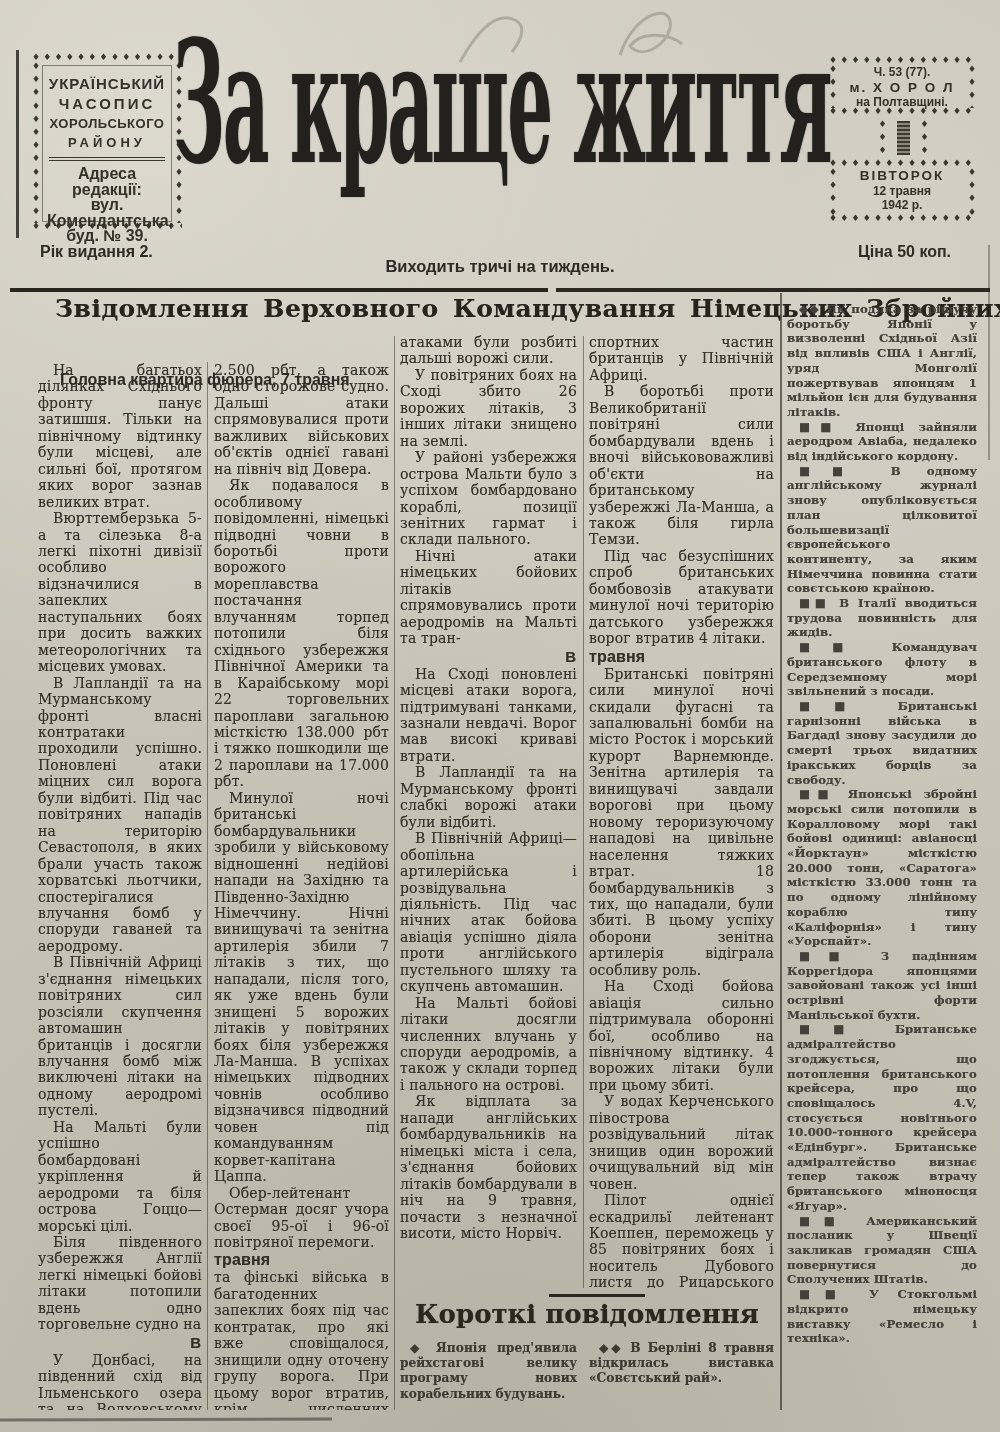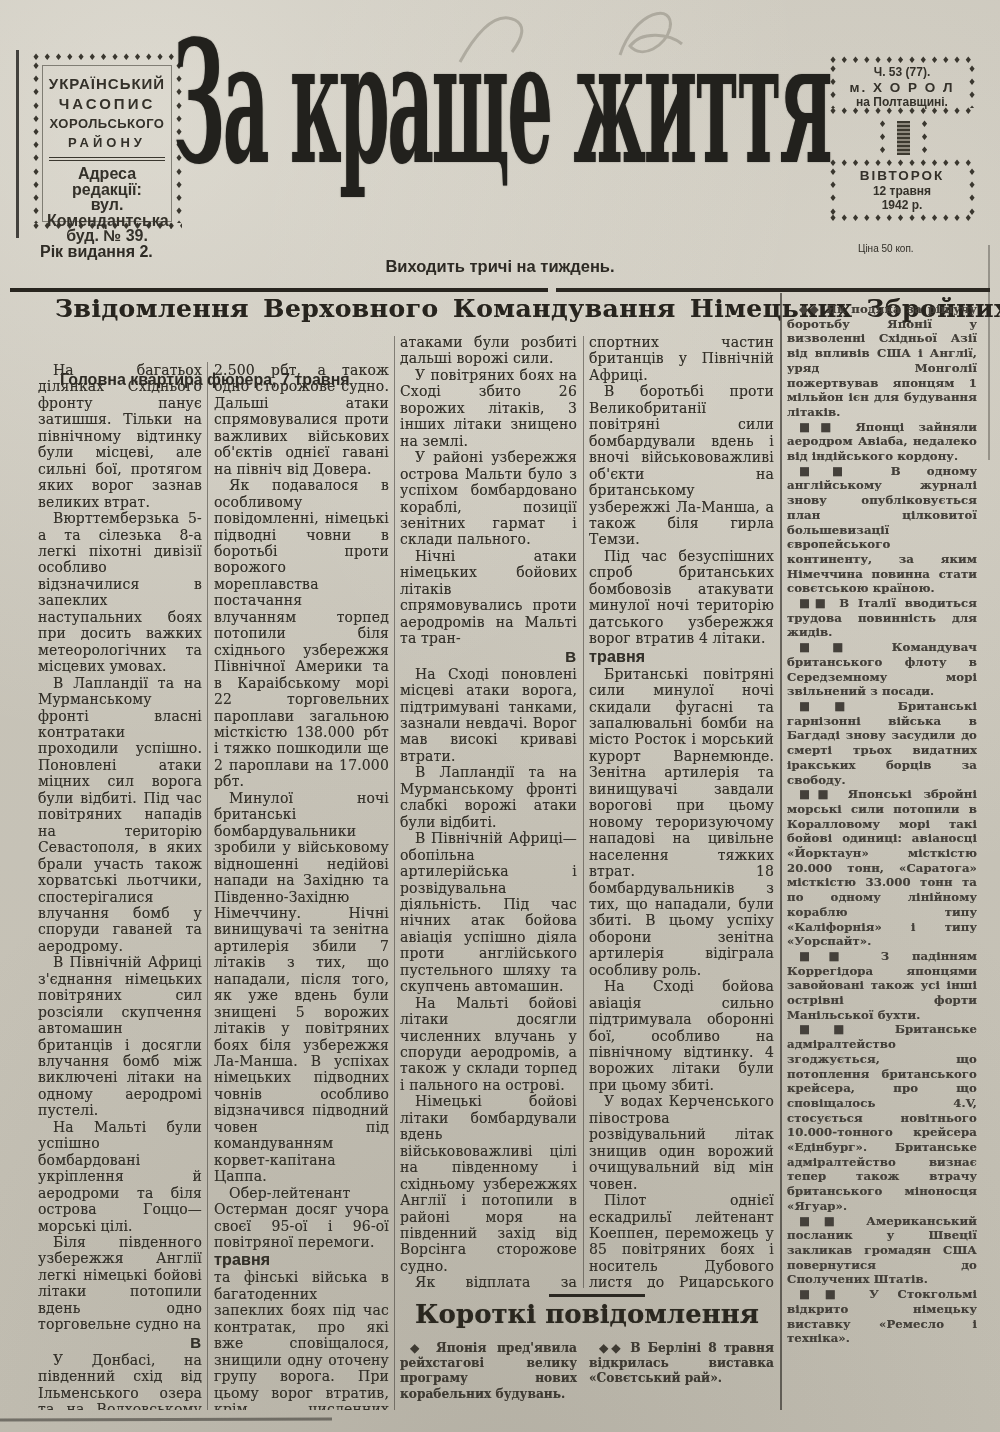--- a/index.html
+++ b/index.html
@@ -44,21 +44,21 @@
   .rb-s{font-size:12px;line-height:14.5px;}
   .rb-m{font-size:13.5px;letter-spacing:2px;line-height:15.5px;}
   .mid-cluster{position:absolute;left:853px;top:119px;width:100px;height:38px;display:flex;
                align-items:center;justify-content:center;gap:10px;}
   .mc-d{writing-mode:vertical-rl;font-size:9px;letter-spacing:3px;color:#3a372f;line-height:9px;}
   .mc-block{width:13px;height:34px;background:repeating-linear-gradient(0deg,#3c392f 0 2px,#8d887c 2px 4px);}
   
   .edition-year{position:absolute;left:40px;top:243px;font-family:"Liberation Sans",sans-serif;
                 font-weight:bold;font-size:16px;color:#2f2c26;}
   .price{position:absolute;left:858px;top:243px;font-family:"Liberation Sans",sans-serif;
-         font-weight:normal;font-size:10px;color:#2f2c26;}
+         font-weight:bold;font-size:16px;color:#2f2c26;}
   .frequency{position:absolute;left:0;top:257px;width:1000px;text-align:center;
              font-family:"Liberation Sans",sans-serif;font-weight:bold;font-size:16.5px;color:#2d2a24;}
   
   .rule-a{position:absolute;left:10px;top:288px;width:538px;height:4px;background:#28251f;}
   .rule-b{position:absolute;left:556px;top:288px;width:434px;height:4px;background:#2b2822;}
   .vdiv{position:absolute;width:1px;background:rgba(45,42,36,.5);}
   .vd1{left:207px;top:362px;height:1048px;}
   .vd2{left:394px;top:336px;height:1074px;}
   .vd3{left:583px;top:336px;height:952px;}
   .vd4{left:780px;top:293px;height:1117px;width:2px;background:rgba(40,37,32,.62);}
@@ -201,21 +201,20 @@
   <div class="col c3">
       <div class="p0">атаками були розбиті дальші ворожі сили.</div>
       <div class="p">У повітряних боях на Сході збито 26 ворожих літаків, 3 інших літаки знищено на землі.</div>
       <div class="p">У районі узбережжя острова Мальти було з успіхом бомбардовано кораблі, позиції зенітних гармат і склади пального.</div>
       <div class="p">Нічні атаки німецьких бойових літаків спрямовувались проти аеродромів на Мальті та тран-</div>
       <div class="dh-r">Від 9</div>
       <div class="p">На Сході поновлені місцеві атаки ворога, підтримувані танками, зазнали невдачі. Ворог мав високі криваві втрати.</div>
       <div class="p">В Лапландії та на Мурманському фронті слабкі ворожі атаки були відбиті.</div>
       <div class="p">В Північній Африці—обопільна артилерійська і розвідувальна діяльність. Під час нічних атак бойова авіація успішно діяла проти англійського пустельного шляху та скупчень автомашин.</div>
       <div class="p">На Мальті бойові літаки досягли численних влучань у споруди аеродромів, а також у склади торпед і пального на острові.</div>
-      <div class="p">Німецькі бойові літаки бомбардували вдень військововажливі цілі на південному і східньому узбережжях Англії і потопили в районі моря на південний захід від Ворсінга сторожове судно.</div>
       <div class="p">Як відплата за напади англійських бомбардувальників на німецькі міста і села, з'єднання бойових літаків бомбардували в ніч на 9 травня, почасти з незначної висоти, місто Норвіч.</div>
     </div>
   <div class="col c4">
       <div class="p0">спортних частин британців у Північній Африці.</div>
       <div class="p">В боротьбі проти Великобританії повітряні сили бомбардували вдень і вночі військововажливі об'єкти на британському узбережжі Ла-Манша, а також біля гирла Темзи.</div>
       <div class="p">Під час безуспішних спроб британських бомбовозів атакувати минулої ночі територію датського узбережжя ворог втратив 4 літаки.</div>
       <div class="dh-l">травня</div>
       <div class="p">Британські повітряні сили минулої ночі скидали фугасні та запалювальні бомби на місто Росток і морський курорт Варнемюнде. Зенітна артилерія та винищувачі завдали ворогові при цьому новому тероризуючому нападові на цивільне населення тяжких втрат. 18 бомбардувальників з тих, що нападали, були збиті. В цьому успіху оборони зенітна артилерія відіграла особливу роль.</div>
       <div class="p">На Сході бойова авіація сильно підтримувала оборонні бої, особливо на північному відтинку. 4 ворожих літаки були при цьому збиті.</div>
       <div class="p">У водах Керченського півострова розвідувальний літак знищив один ворожий очищувальний від мін човен.</div>

